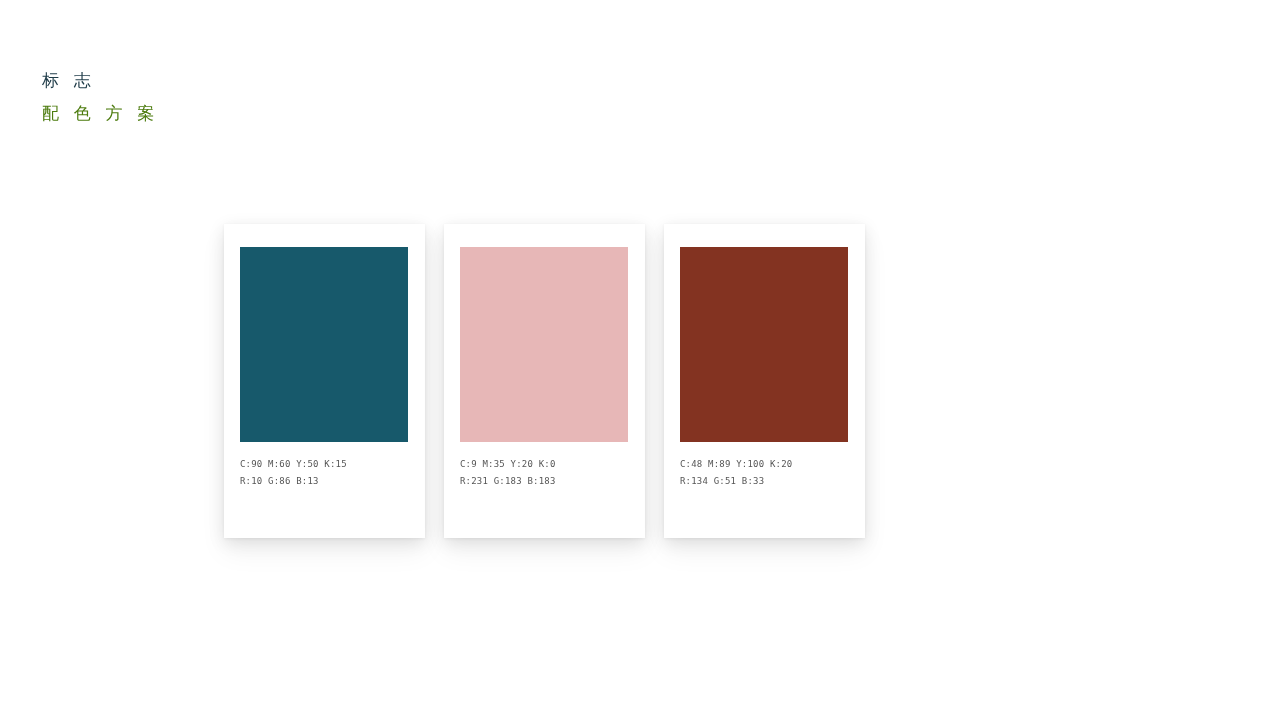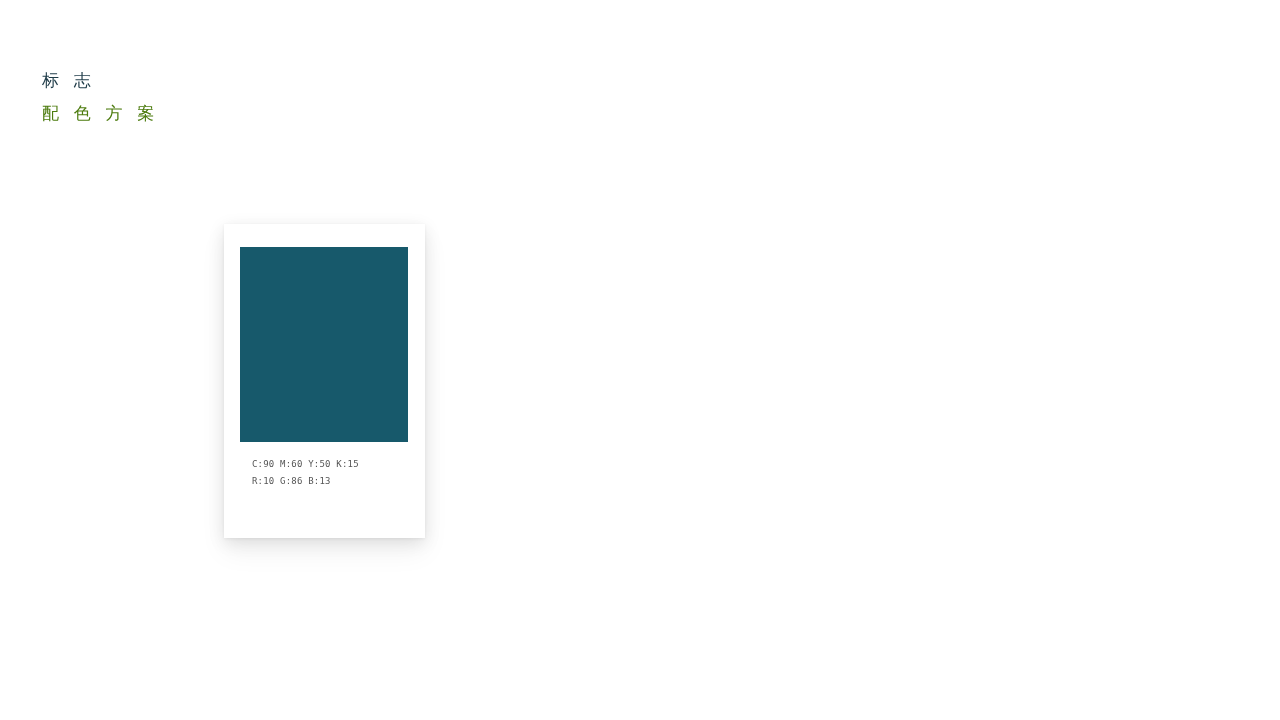--- a/index.html
+++ b/index.html
@@ -73,21 +73,20 @@
     font-family: "DejaVu Sans Mono", "Liberation Mono", monospace;
     font-size: 9px;
     line-height: 16.5px;
     color: #565656;
     letter-spacing: 0.2px;
     white-space: nowrap;
   }
   .swatch-values .cmyk,
   .swatch-values .rgb {
     display: block;
-    margin-left: 12px;
   }
 </style>
 </head>
 <body>
 
 <div id="page" style="background-color: rgb(255, 255, 255);">
 
   <div id="title-block">
     <div class="title-line" style="color: rgb(29, 58, 71);">标 志</div>
     <div class="title-line" style="color: #4d7c0f;">配 色 方 案</div>
@@ -96,17 +95,31 @@
   <div id="palette-row">
 
     <div class="swatch-card">
       <div class="swatch-chip" style="background-color: rgb(23, 89, 107);"></div>
       <div class="swatch-values">
         <span class="cmyk">C:90 M:60 Y:50 K:15</span>
         <span class="rgb">R:10 G:86 B:13</span>
       </div>
     </div>
 
+    <div class="swatch-card">
+      <div class="swatch-chip" style="background-color: rgb(231, 183, 183);"></div>
+      <div class="swatch-values">
+        <span class="cmyk">C:9 M:35 Y:20 K:0</span>
+        <span class="rgb">R:231 G:183 B:183</span>
+      </div>
+    </div>
 
 
+    <div class="swatch-card">
+      <div class="swatch-chip" style="background-color: rgb(131, 51, 33);"></div>
+      <div class="swatch-values">
+        <span class="cmyk">C:48 M:89 Y:100 K:20</span>
+        <span class="rgb">R:134 G:51 B:33</span>
+      </div>
+    </div>
 
   </div>
 </div>
 
 </body></html>

